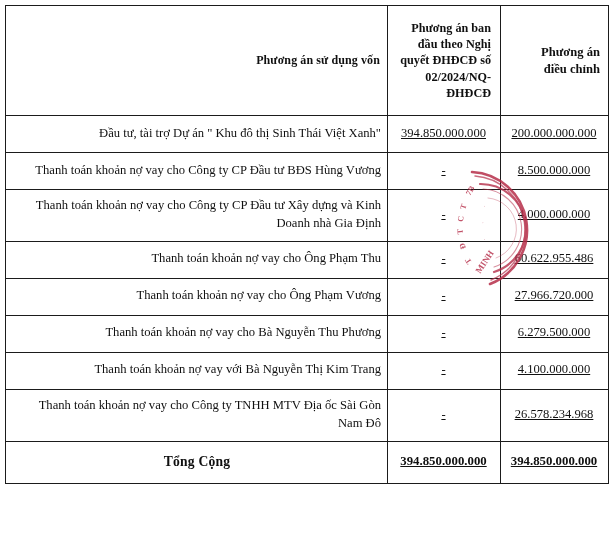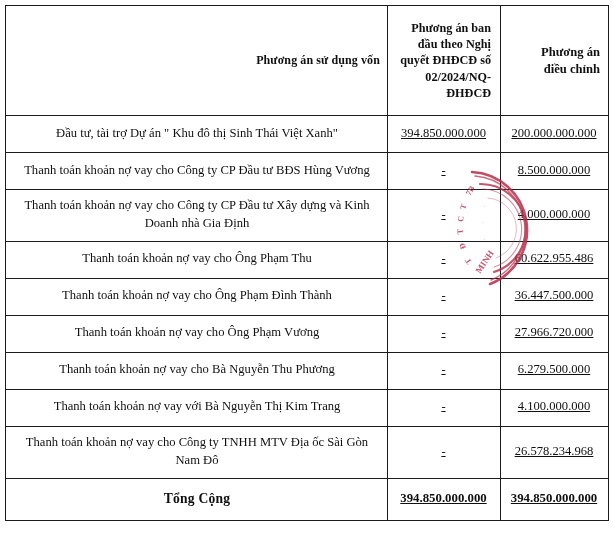--- a/index.html
+++ b/index.html
@@ -66,21 +66,21 @@
     padding-right: 8px;
   }
 
   
   tbody td {
     font-size: 12.6px;
     line-height: 1.42;
     padding: 7px 8px 8px 8px;
   }
   tbody td.cell-label {
-    text-align: center;
+    text-align: right;
     padding-left: 7px;
     padding-right: 6px;
   }
   tbody td.cell-num {
     text-align: center;
     padding-right: 9px;
     white-space: nowrap;
     text-decoration: underline;
   }
   tbody tr.row-single td { height: 37px; }
@@ -150,25 +150,20 @@
         <td class="cell-num">-</td>
         <td class="cell-num">4.000.000.000</td>
       </tr>
 
       <tr class="row-single">
         <td class="cell-label">Thanh toán khoản nợ vay cho Ông Phạm Thu</td>
         <td class="cell-num">-</td>
         <td class="cell-num">60.622.955.486</td>
       </tr>
 
-      <tr class="row-single">
-        <td class="cell-label">Thanh toán khoản nợ vay cho Ông Phạm Đình Thành</td>
-        <td class="cell-num">-</td>
-        <td class="cell-num">36.447.500.000</td>
-      </tr>
 
       <tr class="row-single">
         <td class="cell-label">Thanh toán khoản nợ vay cho Ông Phạm Vương</td>
         <td class="cell-num">-</td>
         <td class="cell-num">27.966.720.000</td>
       </tr>
 
       <tr class="row-single">
         <td class="cell-label">Thanh toán khoản nợ vay cho Bà Nguyễn Thu Phương</td>
         <td class="cell-num">-</td>

